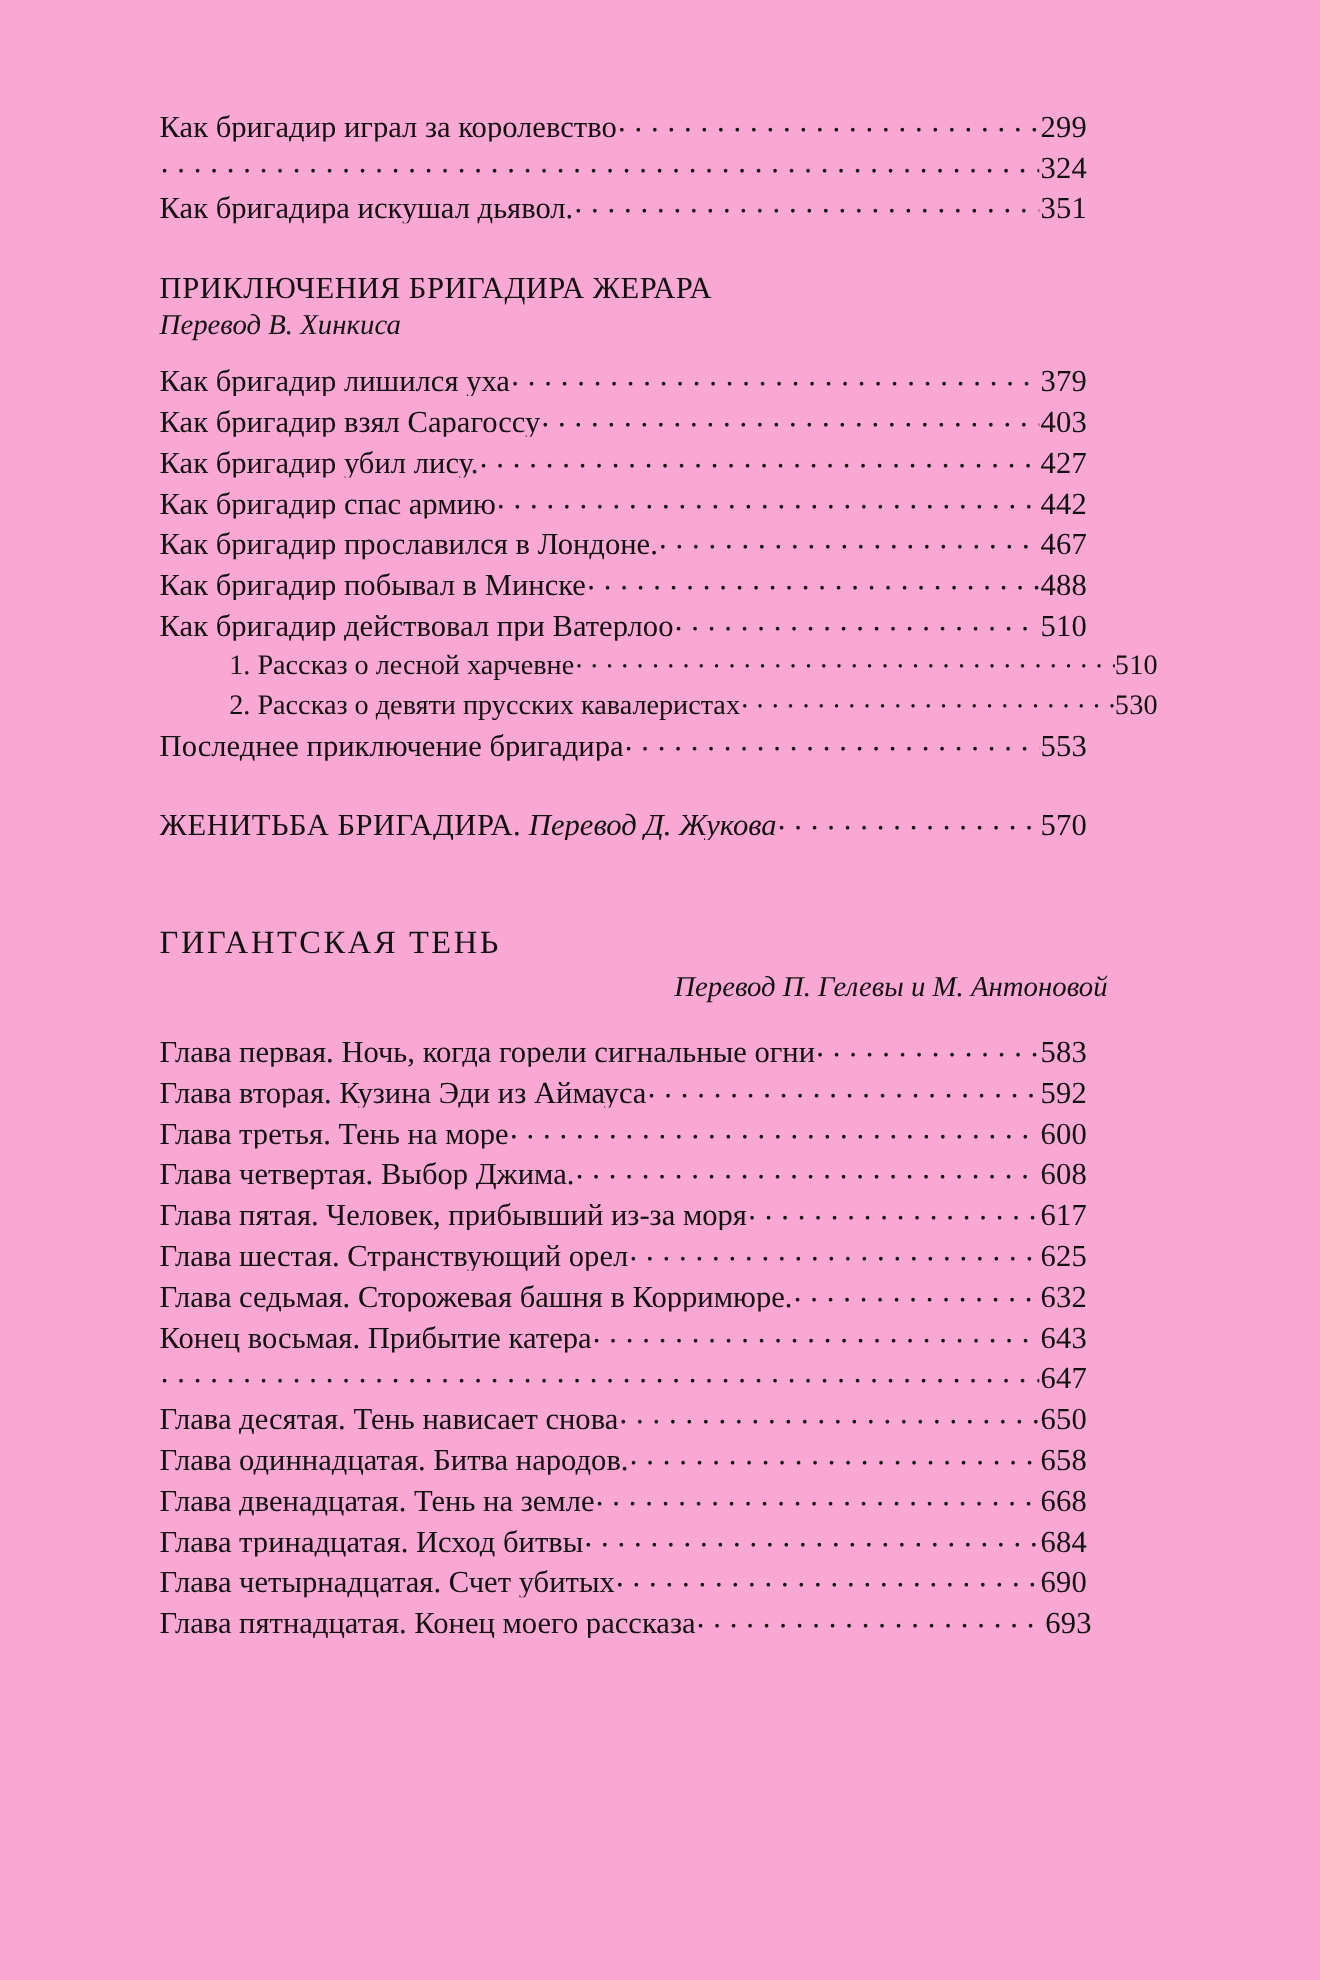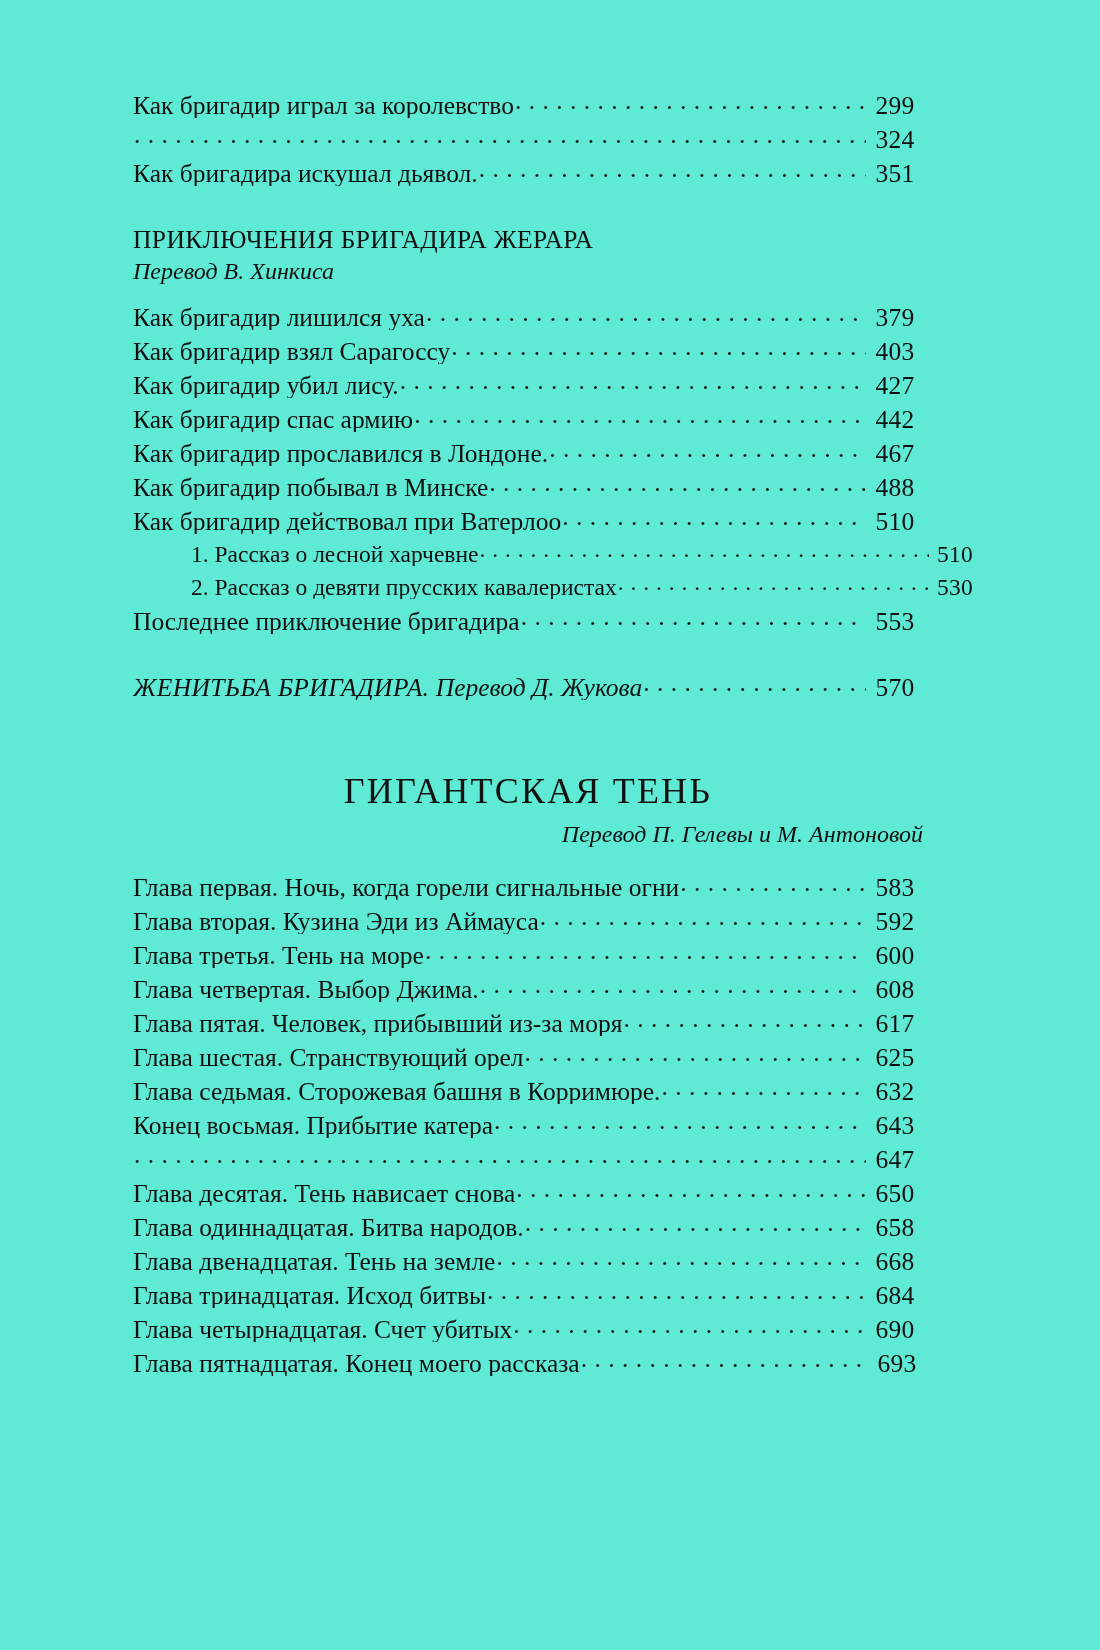--- a/index.html
+++ b/index.html
@@ -15,21 +15,21 @@
     position: relative;
     overflow: hidden;
   }
 
   .page {
     position: absolute;
     left: 0;
     top: 0;
     width: 1100px;
     height: 1650px;
-    background: #5eead4;
+    background: #f9a8d4;
   }
 
   .content {
     position: absolute;
     left: 133px;
     top: 88px;
     width: 790px;
   }
 
   
@@ -59,21 +59,21 @@
     position: absolute;
     left: 0;
     bottom: 0;
     letter-spacing: 0.5px;
     font-size: 25.5px;
     line-height: 1;
     color: #111111;
   }
   .toc-entry .t-page {
     flex: 0 0 auto;
-    text-align: center;
+    text-align: left;
     min-width: 56px;
     font-size: 25.5px;
     letter-spacing: 0.2px;
   }
 
   
   .toc-entry.tight .t-page {
     min-width: 52px;
   }
   .toc-entry.tight .t-leader {
@@ -109,30 +109,28 @@
     color: #111111;
   }
 
   
   .toc-entry.caps-mixed {
     margin-top: 32px;
     font-size: 25.5px;
   }
   .toc-entry.caps-mixed .cap {
     letter-spacing: 0.4px;
-    font-style: italic;
   }
   .toc-entry.caps-mixed .ital {
     font-style: italic;
   }
 
   
   .big-title {
-    text-align: center;
-    font-size: 36px;
+    font-size: 27px;
     letter-spacing: 2.2px;
     margin-top: 66px;
     color: #111111;
   }
   .big-title-sub {
     text-align: right;
     font-style: italic;
     font-size: 24px;
     margin-top: 9px;
     margin-bottom: 22px;

